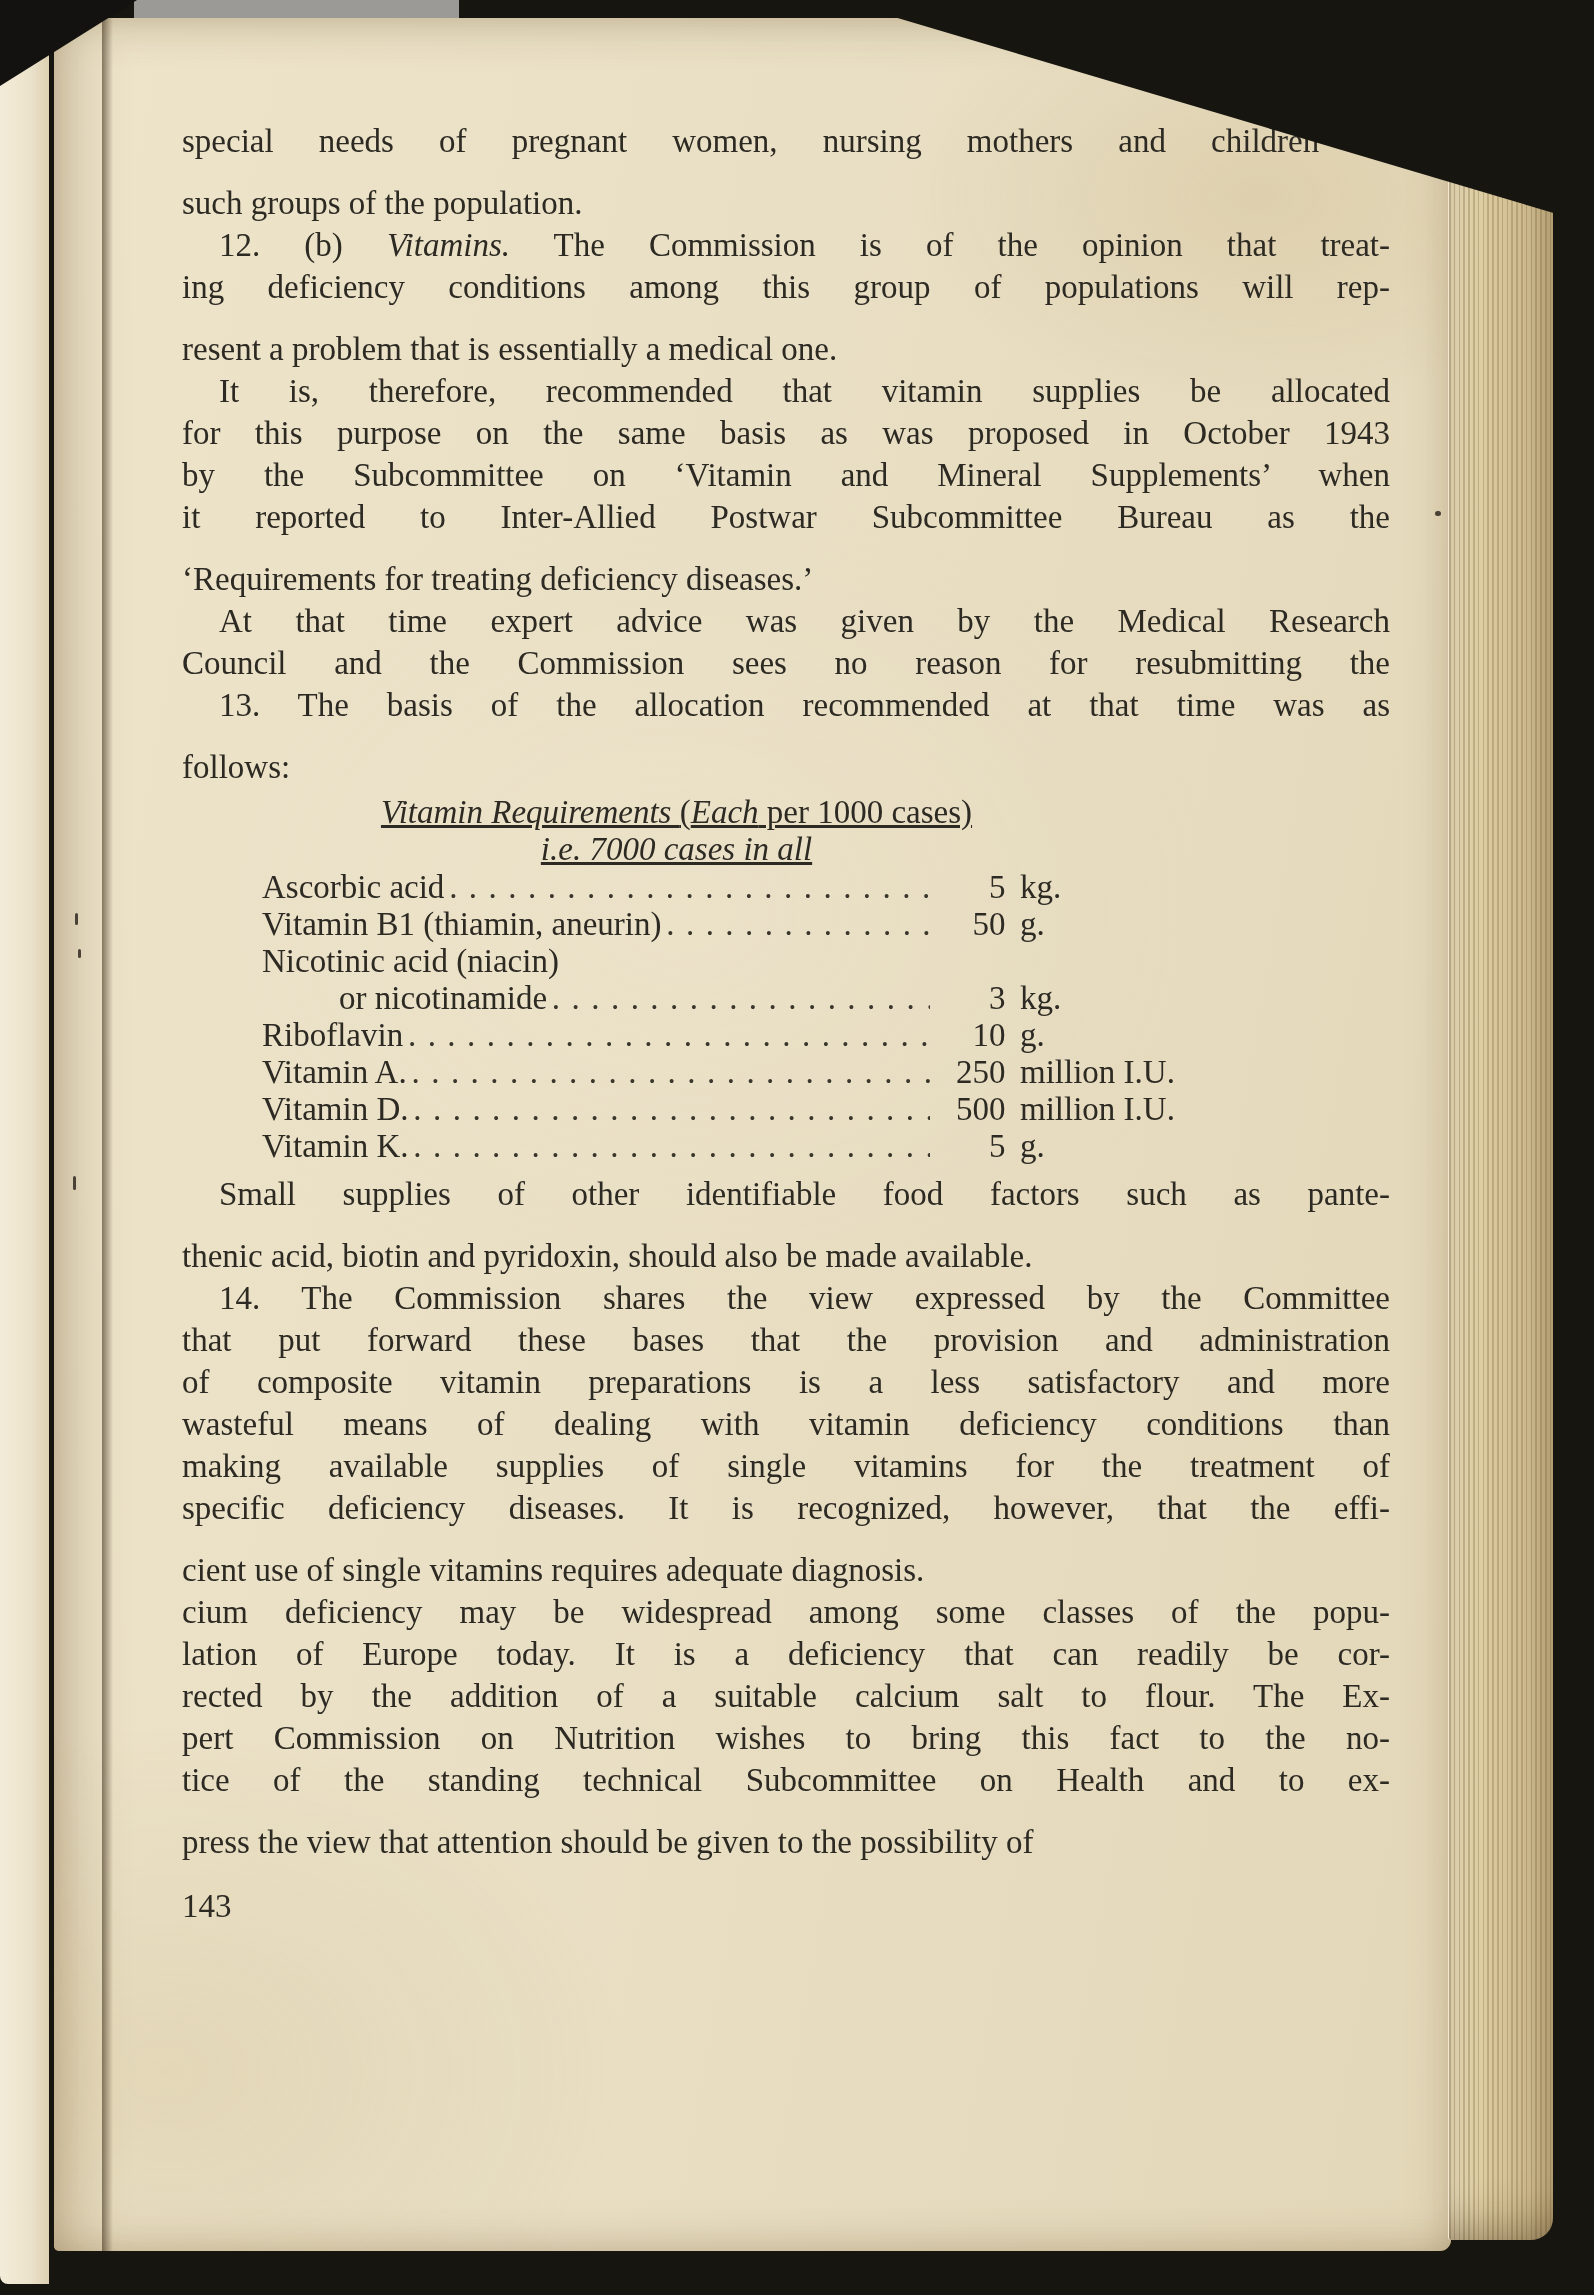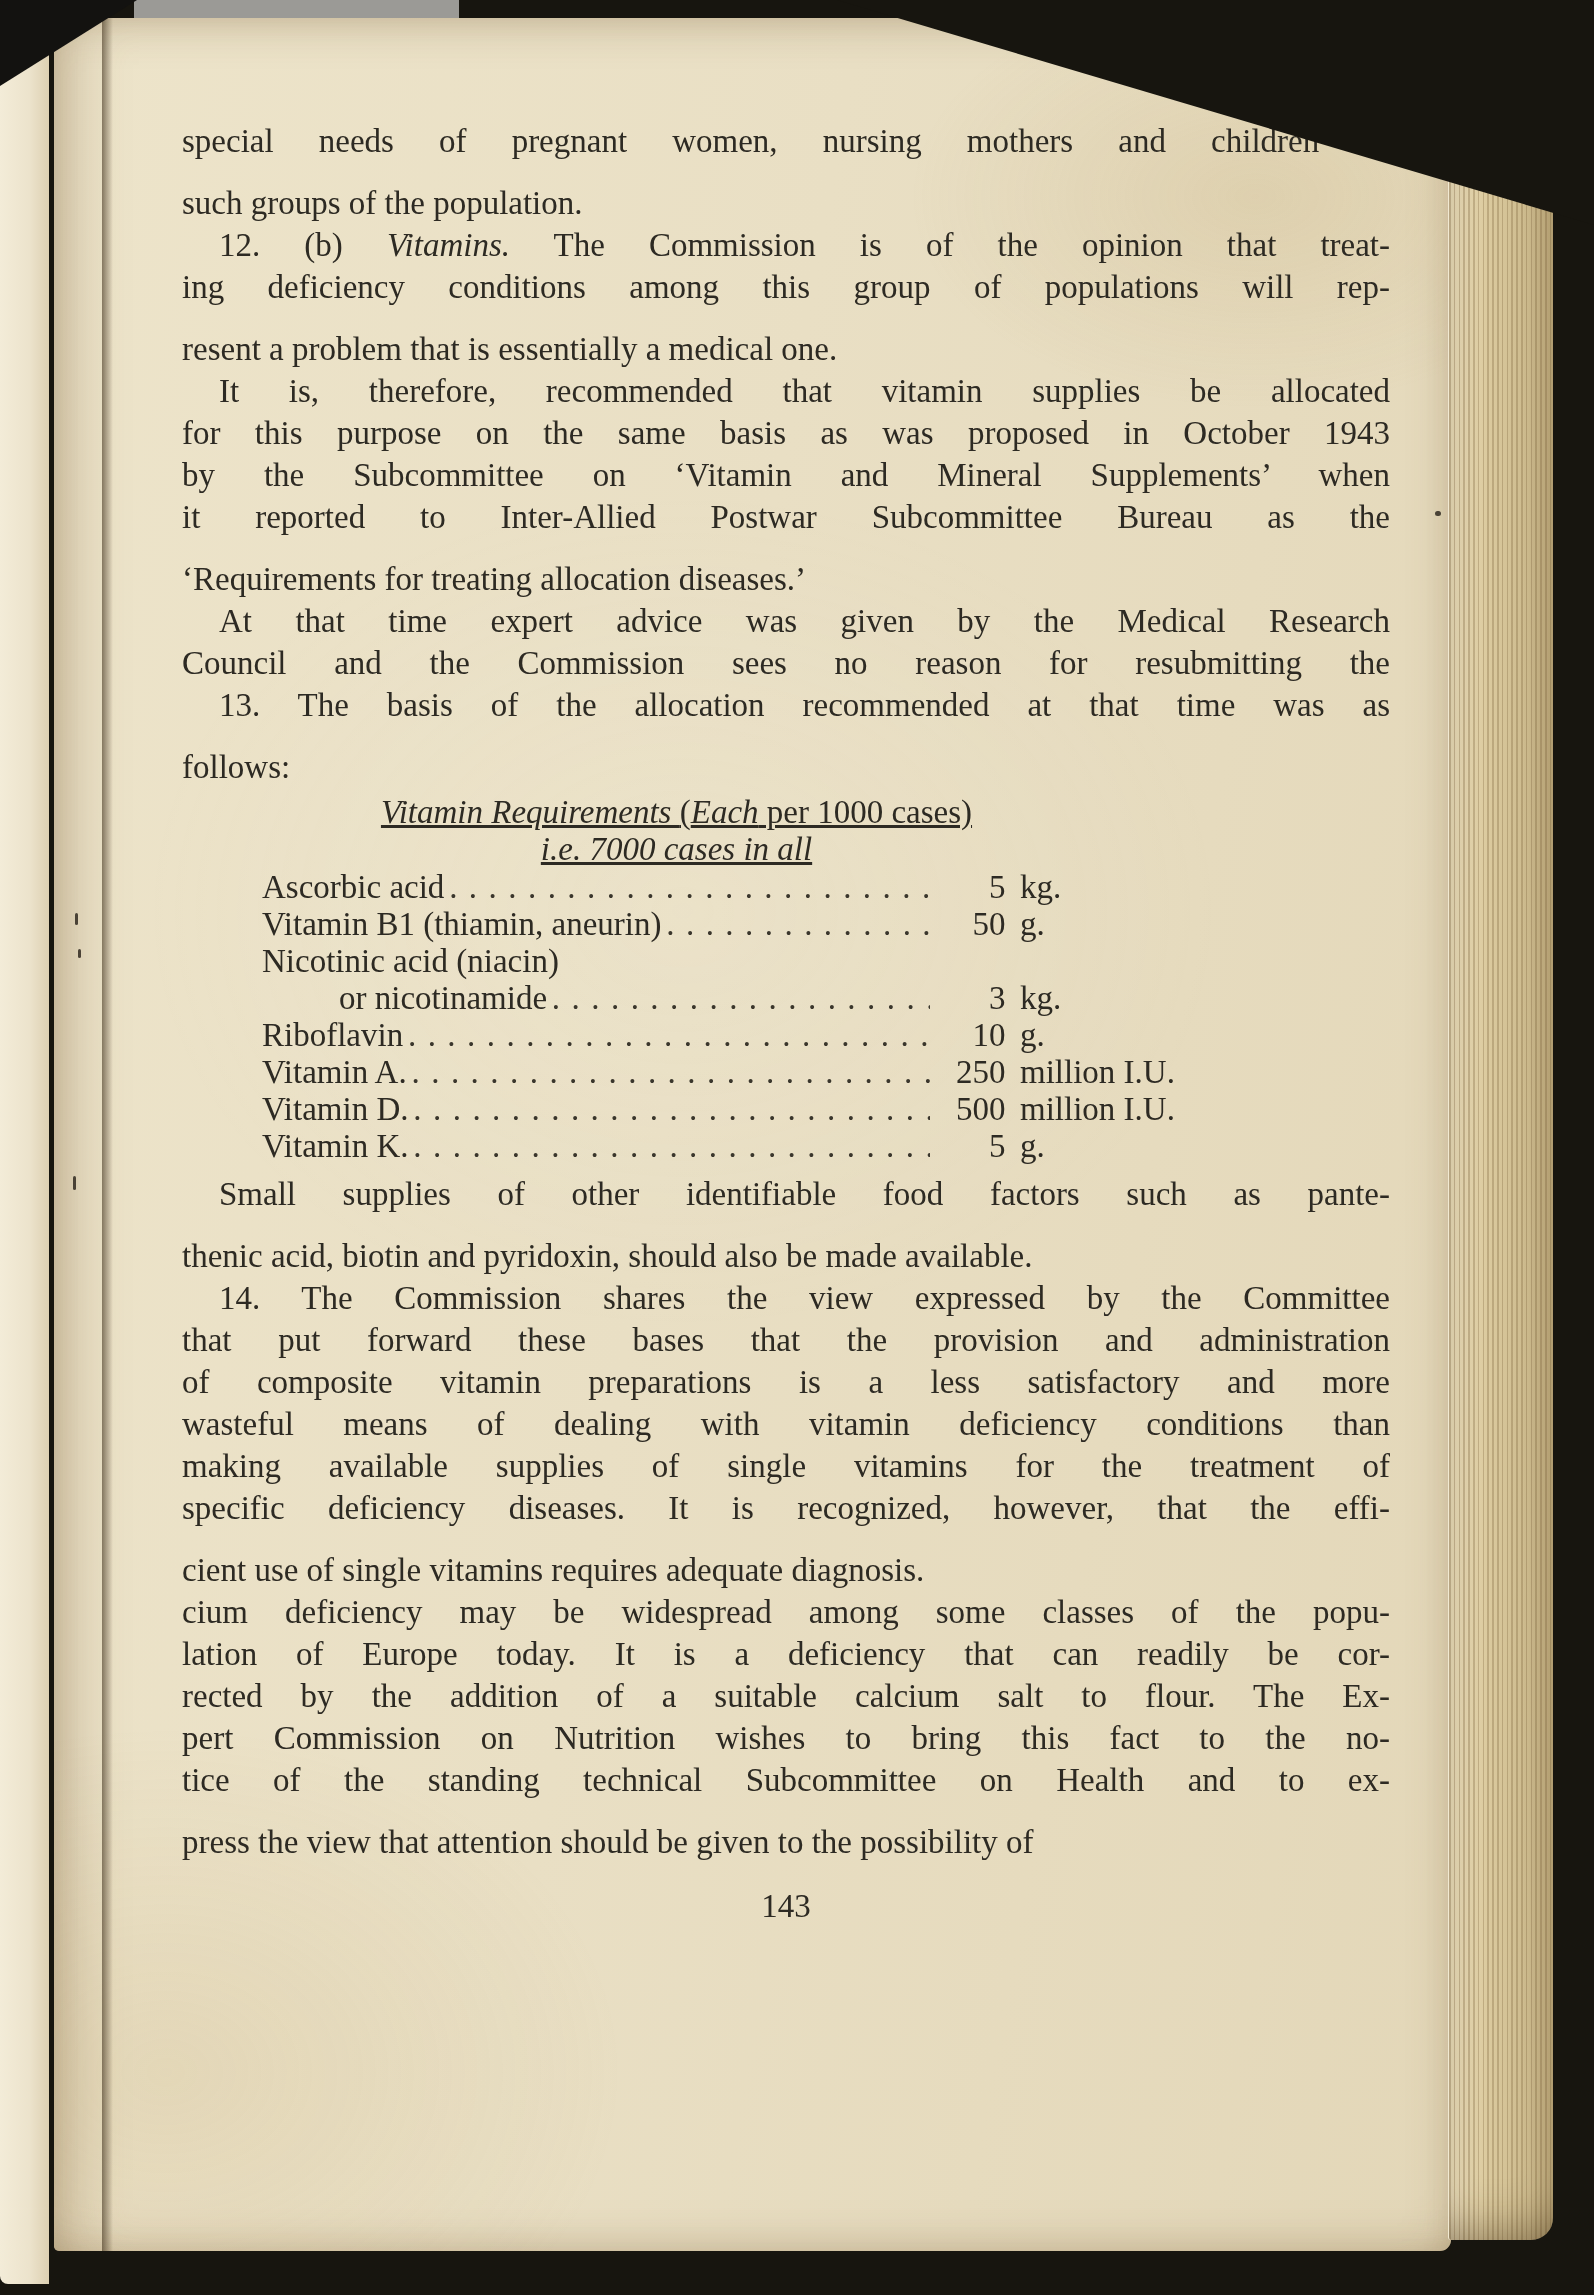--- a/index.html
+++ b/index.html
@@ -74,21 +74,21 @@
   .tbl-title,.tbl-subtitle{width:989px;text-align:center;text-decoration:underline;}
   .tbl-rows{margin-top:1.6px;}
   .tbl-row{display:flex;align-items:center;margin-left:80px;width:989px;}
   .tbl-label{flex:0 0 auto;white-space:nowrap;}
   .tbl-label.indent2{padding-left:77px;}
   .tbl-leader{flex:1 1 auto;overflow:hidden;white-space:nowrap;margin:0 8px 0 4.8px;color:#3a362c;}
   .tbl-leader::after{content:". . . . . . . . . . . . . . . . . . . . . . . . . . . . . . . . . . . . . . . . . . . . . . . . . . . . . . . . . . . . . . . . . . . . . .";letter-spacing:1.6px;}
   .tbl-val{flex:0 0 68px;text-align:right;}
   .tbl-unit{flex:0 0 231px;padding-left:14.4px;}
   
-  .page-number{margin-top:22px;text-align:center;width:1208px;font-size:33px;}
+  .page-number{margin-top:22px;text-align:left;width:1208px;font-size:33px;}
 </style>
 </head>
 <body>
 
 <div class="scene">
   <div class="backdrop-strip"></div>
   <div class="facing-edge"></div>
   <div class="page">
     <div class="gutter-seam"></div>
 
@@ -101,21 +101,21 @@
           <div class="para">
             <div class="line indent"><span>12. (b) </span><span class="it">Vitamins.</span><span> The Commission is of the opinion that treat-</span></div>
             <div class="line">ing deficiency conditions among this group of populations will rep-</div>
             <div class="line last">resent a problem that is essentially a medical one.</div>
           </div>
           <div class="para">
             <div class="line indent">It is, therefore, recommended that vitamin supplies be allocated</div>
             <div class="line">for this purpose on the same basis as was proposed in October 1943</div>
             <div class="line">by the Subcommittee on ‘Vitamin and Mineral Supplements’ when</div>
             <div class="line">it reported to Inter-Allied Postwar Subcommittee Bureau as the</div>
-            <div class="line last">‘Requirements for treating allocation diseases.’</div>
+            <div class="line last">‘Requirements for treating deficiency diseases.’</div>
           </div>
           <div class="para">
             <div class="line indent">At that time expert advice was given by the Medical Research</div>
             <div class="line">Council and the Commission sees no reason for resubmitting the</div>
           </div>
           <div class="para">
             <div class="line indent">13. The basis of the allocation recommended at that time was as</div>
             <div class="line last">follows:</div>
           </div>
         </div>

